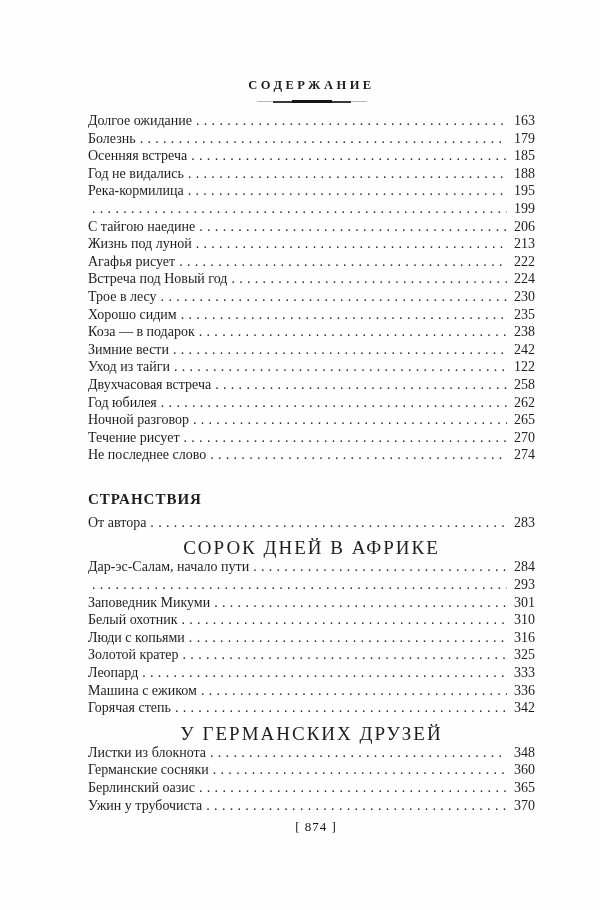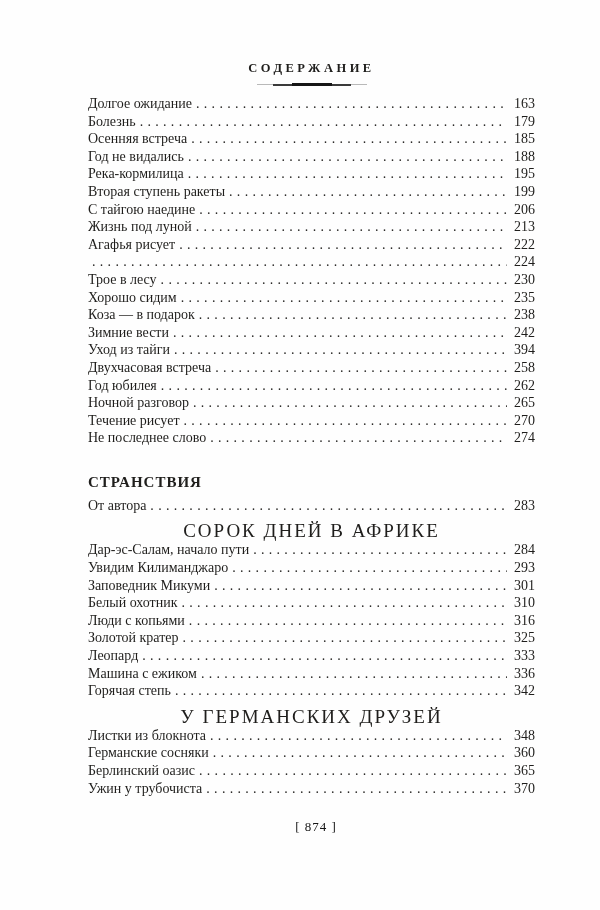--- a/index.html
+++ b/index.html
@@ -11,21 +11,21 @@
     -webkit-font-smoothing: antialiased;
   }
   .page {
     position: relative;
     width: 600px; height: 910px;
     background: #fefefe;
     overflow: hidden;
   }
   .content {
     position: absolute;
-    left: 88px; top: 0;
+    left: 88px; top: 17px;
     width: 447px;
   }
   .doc-title {
     margin: 61px 0 0 0;
     text-align: center;
     font-size: 12.5px;
     font-weight: bold;
     letter-spacing: 3.5px;
     line-height: 14px;
     white-space: nowrap;
@@ -132,40 +132,40 @@
           <span class="toc-title">Год не видались</span>
           <span class="toc-leader">. . . . . . . . . . . . . . . . . . . . . . . . . . . . . . . . . . . . . . . . . . . . . . . . . . . . . . . . . . . . . . . . . . . . . . . . . . . . . . . . . . . . . . . . . . . . . . . . . . . . . . . . . . . . . . </span>
           <span class="toc-page">188</span>
         </div>
         <div class="toc-entry">
           <span class="toc-title">Река-кормилица</span>
           <span class="toc-leader">. . . . . . . . . . . . . . . . . . . . . . . . . . . . . . . . . . . . . . . . . . . . . . . . . . . . . . . . . . . . . . . . . . . . . . . . . . . . . . . . . . . . . . . . . . . . . . . . . . . . . . . . . . . . . . </span>
           <span class="toc-page">195</span>
         </div>
         <div class="toc-entry">
-          <span class="toc-title">Вторая ступень ракеты</span>
           <span class="toc-leader">. . . . . . . . . . . . . . . . . . . . . . . . . . . . . . . . . . . . . . . . . . . . . . . . . . . . . . . . . . . . . . . . . . . . . . . . . . . . . . . . . . . . . . . . . . . . . . . . . . . . . . . . . . . . . . </span>
           <span class="toc-page">199</span>
         </div>
         <div class="toc-entry">
           <span class="toc-title">С тайгою наедине</span>
           <span class="toc-leader">. . . . . . . . . . . . . . . . . . . . . . . . . . . . . . . . . . . . . . . . . . . . . . . . . . . . . . . . . . . . . . . . . . . . . . . . . . . . . . . . . . . . . . . . . . . . . . . . . . . . . . . . . . . . . . </span>
           <span class="toc-page">206</span>
         </div>
         <div class="toc-entry">
           <span class="toc-title">Жизнь под луной</span>
           <span class="toc-leader">. . . . . . . . . . . . . . . . . . . . . . . . . . . . . . . . . . . . . . . . . . . . . . . . . . . . . . . . . . . . . . . . . . . . . . . . . . . . . . . . . . . . . . . . . . . . . . . . . . . . . . . . . . . . . . </span>
           <span class="toc-page">213</span>
         </div>
         <div class="toc-entry">
           <span class="toc-title">Агафья рисует</span>
           <span class="toc-leader">. . . . . . . . . . . . . . . . . . . . . . . . . . . . . . . . . . . . . . . . . . . . . . . . . . . . . . . . . . . . . . . . . . . . . . . . . . . . . . . . . . . . . . . . . . . . . . . . . . . . . . . . . . . . . . </span>
           <span class="toc-page">222</span>
         </div>
         <div class="toc-entry">
+          <span class="toc-title">Встреча под Новый год</span>
           <span class="toc-leader">. . . . . . . . . . . . . . . . . . . . . . . . . . . . . . . . . . . . . . . . . . . . . . . . . . . . . . . . . . . . . . . . . . . . . . . . . . . . . . . . . . . . . . . . . . . . . . . . . . . . . . . . . . . . . . </span>
           <span class="toc-page">224</span>
         </div>
         <div class="toc-entry">
           <span class="toc-title">Трое в лесу</span>
           <span class="toc-leader">. . . . . . . . . . . . . . . . . . . . . . . . . . . . . . . . . . . . . . . . . . . . . . . . . . . . . . . . . . . . . . . . . . . . . . . . . . . . . . . . . . . . . . . . . . . . . . . . . . . . . . . . . . . . . . </span>
           <span class="toc-page">230</span>
         </div>
         <div class="toc-entry">
           <span class="toc-title">Хорошо сидим</span>
@@ -178,21 +178,21 @@
           <span class="toc-page">238</span>
         </div>
         <div class="toc-entry">
           <span class="toc-title">Зимние вести</span>
           <span class="toc-leader">. . . . . . . . . . . . . . . . . . . . . . . . . . . . . . . . . . . . . . . . . . . . . . . . . . . . . . . . . . . . . . . . . . . . . . . . . . . . . . . . . . . . . . . . . . . . . . . . . . . . . . . . . . . . . . </span>
           <span class="toc-page">242</span>
         </div>
         <div class="toc-entry">
           <span class="toc-title">Уход из тайги</span>
           <span class="toc-leader">. . . . . . . . . . . . . . . . . . . . . . . . . . . . . . . . . . . . . . . . . . . . . . . . . . . . . . . . . . . . . . . . . . . . . . . . . . . . . . . . . . . . . . . . . . . . . . . . . . . . . . . . . . . . . . </span>
-          <span class="toc-page">394</span>
+          <span class="toc-page">122</span>
         </div>
         <div class="toc-entry">
           <span class="toc-title">Двухчасовая встреча</span>
           <span class="toc-leader">. . . . . . . . . . . . . . . . . . . . . . . . . . . . . . . . . . . . . . . . . . . . . . . . . . . . . . . . . . . . . . . . . . . . . . . . . . . . . . . . . . . . . . . . . . . . . . . . . . . . . . . . . . . . . . </span>
           <span class="toc-page">258</span>
         </div>
         <div class="toc-entry">
           <span class="toc-title">Год юбилея</span>
           <span class="toc-leader">. . . . . . . . . . . . . . . . . . . . . . . . . . . . . . . . . . . . . . . . . . . . . . . . . . . . . . . . . . . . . . . . . . . . . . . . . . . . . . . . . . . . . . . . . . . . . . . . . . . . . . . . . . . . . . </span>
           <span class="toc-page">262</span>
@@ -218,21 +218,20 @@
           <span class="toc-leader">. . . . . . . . . . . . . . . . . . . . . . . . . . . . . . . . . . . . . . . . . . . . . . . . . . . . . . . . . . . . . . . . . . . . . . . . . . . . . . . . . . . . . . . . . . . . . . . . . . . . . . . . . . . . . . </span>
           <span class="toc-page">283</span>
         </div>
         <div class="h2">СОРОК ДНЕЙ В АФРИКЕ</div>
         <div class="toc-entry">
           <span class="toc-title">Дар-эс-Салам, начало пути</span>
           <span class="toc-leader">. . . . . . . . . . . . . . . . . . . . . . . . . . . . . . . . . . . . . . . . . . . . . . . . . . . . . . . . . . . . . . . . . . . . . . . . . . . . . . . . . . . . . . . . . . . . . . . . . . . . . . . . . . . . . . </span>
           <span class="toc-page">284</span>
         </div>
         <div class="toc-entry">
-          <span class="toc-title">Увидим Килиманджаро</span>
           <span class="toc-leader">. . . . . . . . . . . . . . . . . . . . . . . . . . . . . . . . . . . . . . . . . . . . . . . . . . . . . . . . . . . . . . . . . . . . . . . . . . . . . . . . . . . . . . . . . . . . . . . . . . . . . . . . . . . . . . </span>
           <span class="toc-page">293</span>
         </div>
         <div class="toc-entry">
           <span class="toc-title">Заповедник Микуми</span>
           <span class="toc-leader">. . . . . . . . . . . . . . . . . . . . . . . . . . . . . . . . . . . . . . . . . . . . . . . . . . . . . . . . . . . . . . . . . . . . . . . . . . . . . . . . . . . . . . . . . . . . . . . . . . . . . . . . . . . . . . </span>
           <span class="toc-page">301</span>
         </div>
         <div class="toc-entry">
           <span class="toc-title">Белый охотник</span>

